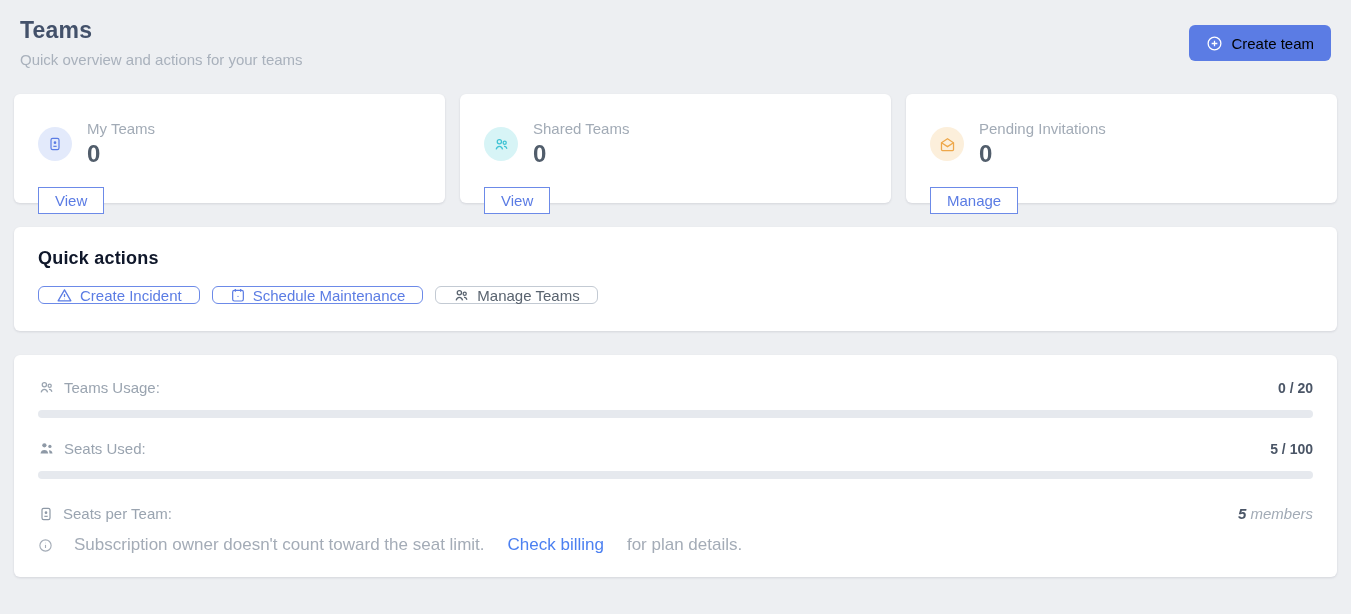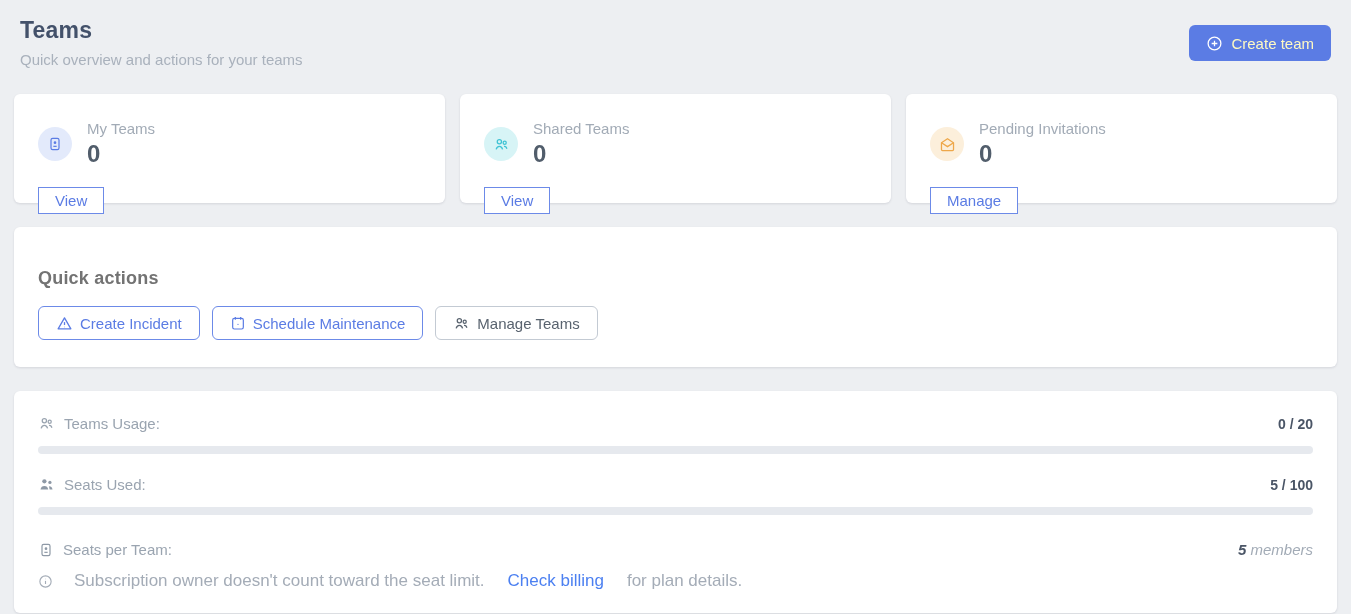--- a/index.html
+++ b/index.html
@@ -11,21 +11,21 @@
     overflow:hidden;
   }
   .page { padding:15px 14px 0 14px; }
 
   
   .header { display:flex; justify-content:space-between; align-items:flex-start; padding:2px 6px 0 6px; }
   .page-title { font-size:23px; font-weight:700; color:#43516a; letter-spacing:.2px; }
   .page-subtitle { font-size:15px; color:#a9b1bc; margin-top:7px; }
   .btn-primary {
     display:inline-flex; align-items:center; gap:8px;
-    background:#5b7ce4; color:#fef9c3; border:none; border-radius:6px;
+    background:#5b7ce4; color:#000000; border:none; border-radius:6px;
     height:36px; padding:0 17px; font-size:15px; cursor:pointer;
     font-family:inherit; margin-top:8px;
   }
   .btn-primary svg { display:block; }
 
   
   .stats-row { display:flex; gap:15px; margin-top:26px; }
   .stat-card {
     flex:1; background:#fff; border-radius:6px;
     box-shadow:0 1px 3px rgba(20,30,55,.08), 0 1px 2px rgba(20,30,55,.04);
@@ -48,25 +48,25 @@
     font-family:inherit;
   }
 
   
   .panel {
     background:#fff; border-radius:6px;
     box-shadow:0 1px 3px rgba(20,30,55,.08), 0 1px 2px rgba(20,30,55,.04);
     margin-top:24px;
   }
   .qa-panel { padding:21px 24px 27px 24px; }
-  .qa-title { font-size:18px; font-weight:700; color:#737373; letter-spacing:.2px;margin-top:20px; }
+  .qa-title { font-size:18px; font-weight:700; color:#0f172a; letter-spacing:.2px; }
   .qa-buttons { display:flex; gap:12px; margin-top:17px; }
   .qa-btn {
     display:inline-flex; align-items:center; gap:7px;
-    background:#fff; border-radius:6px; font-size:15px; height:34px;
+    background:#fff; border-radius:6px; font-size:15px; height:18px;
     padding:0 17px; cursor:pointer; font-family:inherit;
   }
   .qa-blue { border:1px solid #6c8ae8; color:#5b7ce4; }
   .qa-gray { border:1px solid #c3cad3; color:#59636f; }
   .qa-btn svg { display:block; }
 
   
   .usage-panel { padding:24px 24px 22px 24px; }
   .usage-row-head { display:flex; justify-content:space-between; align-items:center; }
   .usage-label { display:flex; align-items:center; gap:9px; font-size:15px; color:#9aa4b0; }

